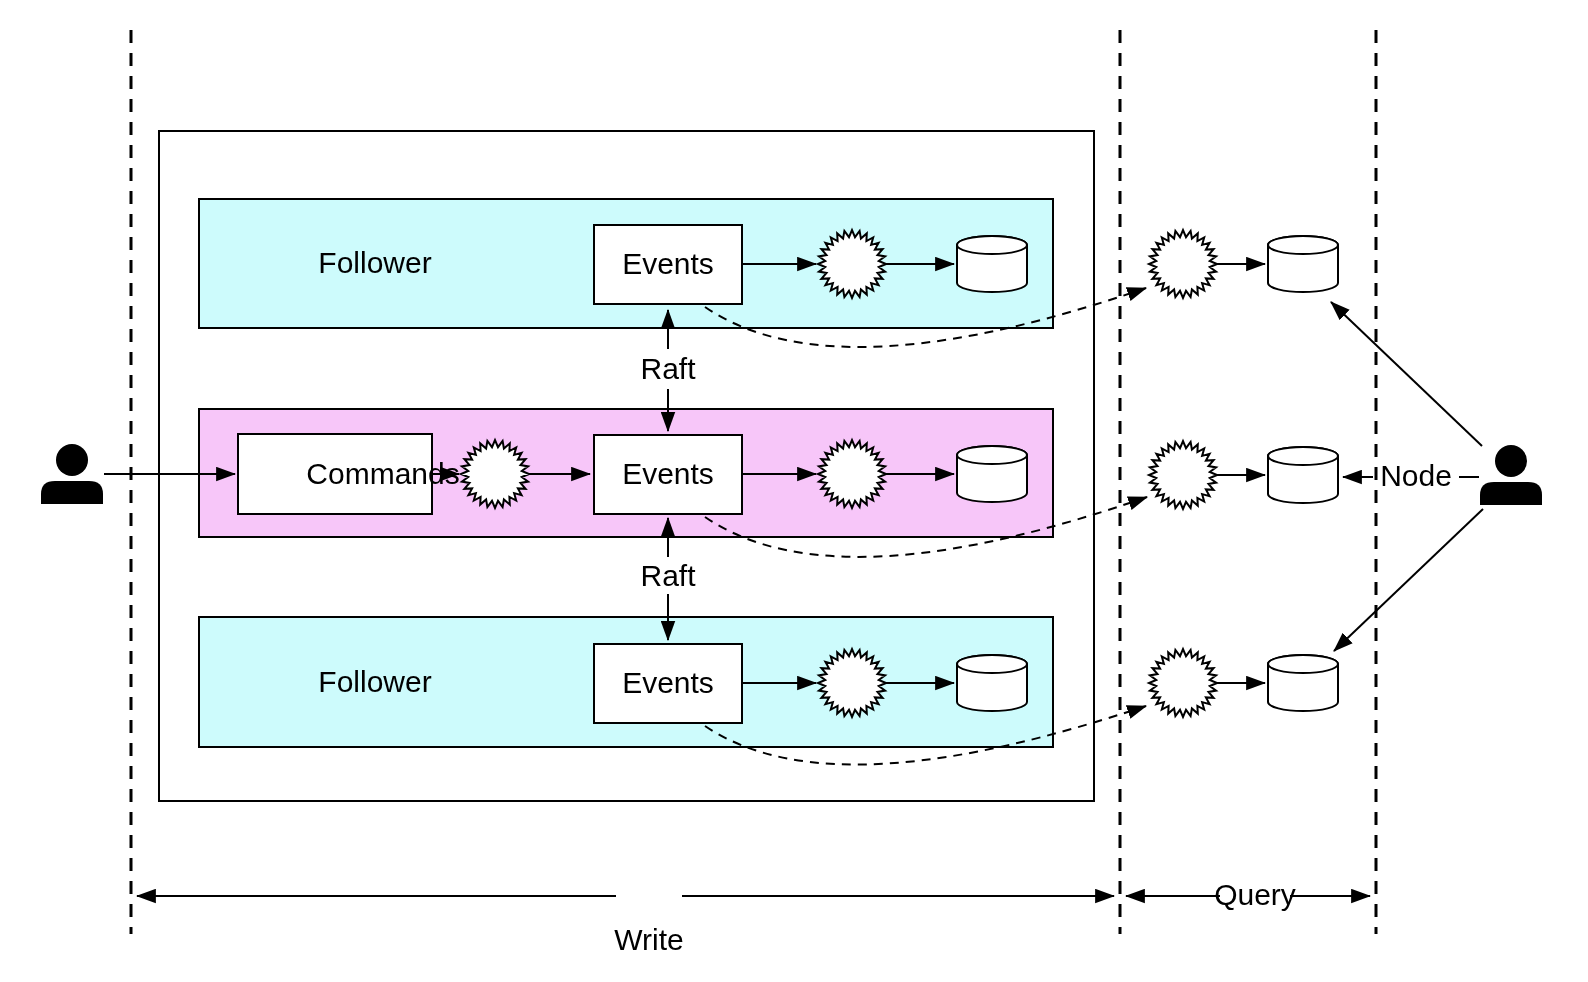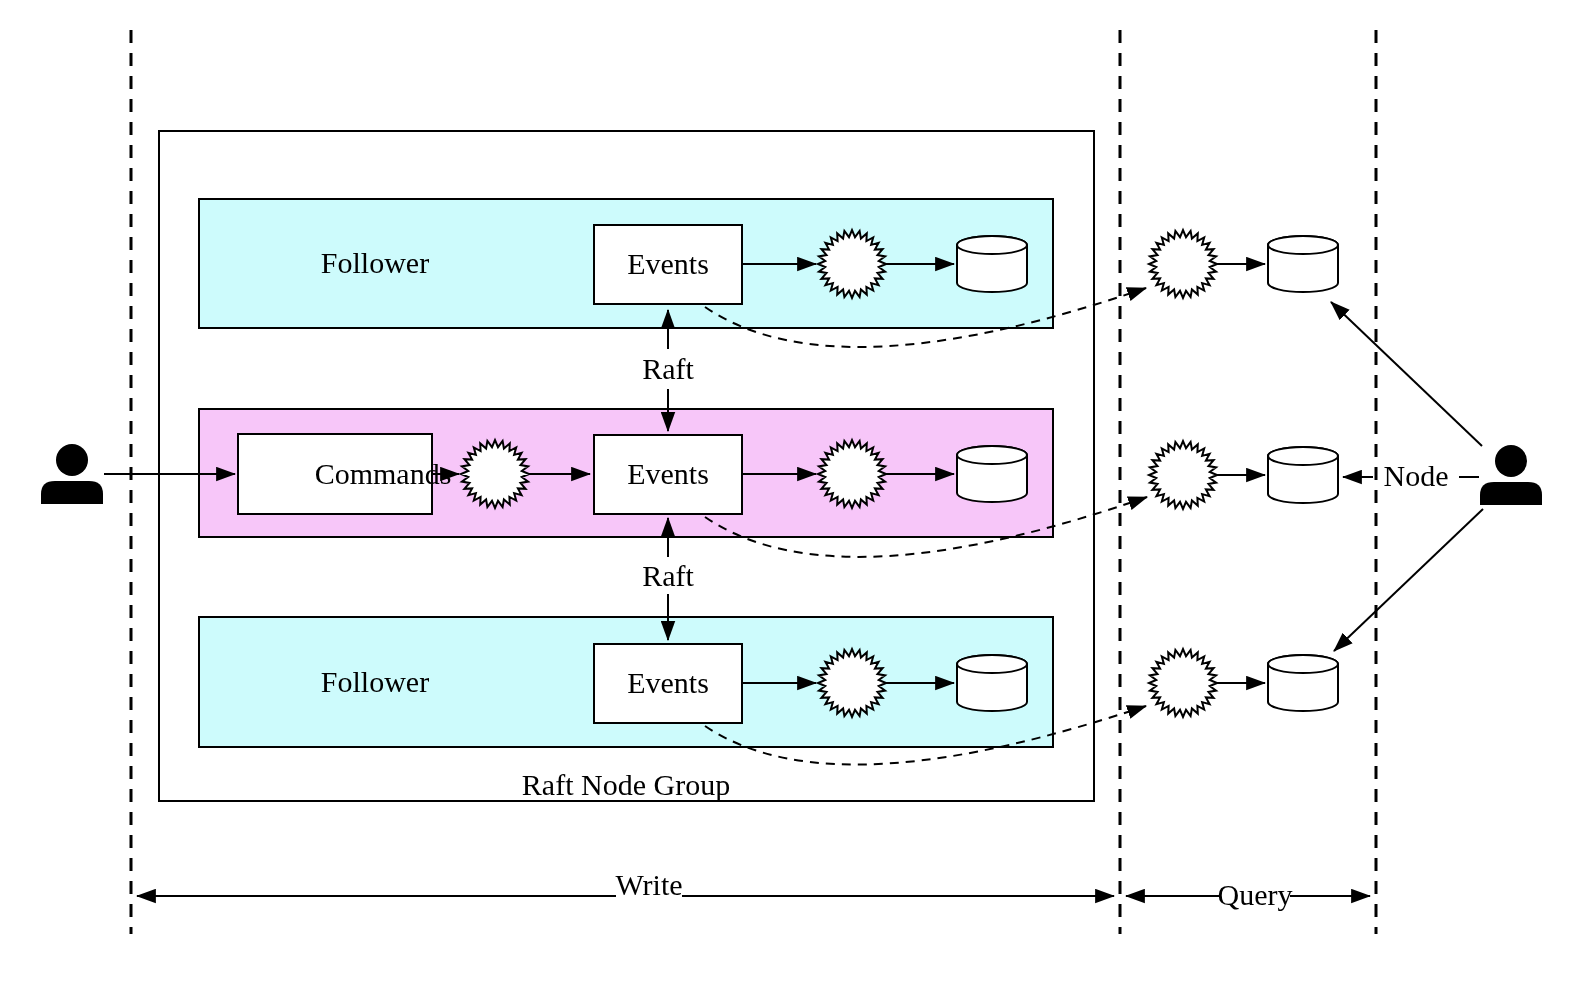--- a/index.html
+++ b/index.html
@@ -1,18 +1,18 @@
 <!DOCTYPE html>
 <html><head>
 <meta charset="utf-8">
 <style>
   html,body{margin:0;padding:0;background:#ffffff;}
   #canvas{
     position:relative;width:1588px;height:982px;background:#ffffff;overflow:hidden;
-    font-family:Liberation Serif, serif;color:#000;
+    font-family:Liberation Sans, sans-serif;color:#000;
   }
   .band{position:absolute;left:198px;width:856px;border:2px solid #000;box-sizing:border-box;z-index:1;}
   .band.follower{background:#cdfbfc;}
   .band.leader{background:#f7c6f9;}
   .node-box{position:absolute;background:#ffffff;border:2px solid #000;box-sizing:border-box;z-index:2;}
   .outer-box{position:absolute;left:158px;top:130px;width:937px;height:672px;border:2px solid #000;box-sizing:border-box;z-index:0;background:transparent;}
   .lbl{position:absolute;transform:translate(-50%,-50%);font-size:30px;line-height:1;white-space:nowrap;z-index:4;}
   svg.overlay{position:absolute;left:0;top:0;z-index:3;pointer-events:none;}
   .stroke{stroke:#000;stroke-width:2;fill:none;}
   .boundary{stroke:#000;stroke-width:3;fill:none;stroke-dasharray:13 10;}
@@ -124,18 +124,17 @@
   </svg>
 
   <div class="lbl" style="left:375px;top:263px;">Follower</div>
   <div class="lbl" style="left:668px;top:264px;">Events</div>
   <div class="lbl" style="left:335px;top:474px;margin-left:48px;">Commands</div>
   <div class="lbl" style="left:668px;top:474px;">Events</div>
   <div class="lbl" style="left:375px;top:682px;">Follower</div>
   <div class="lbl" style="left:668px;top:683px;">Events</div>
   <div class="lbl" style="left:668px;top:369px;">Raft</div>
   <div class="lbl" style="left:668px;top:576px;">Raft</div>
-  <div class="lbl" style="left:626px;top:785px;">Raft Node Group</div>
   <div class="lbl" style="left:1416px;top:476px;">Node</div>
-  <div class="lbl" style="left:649px;top:885px;text-align:right;">Write</div>
+  <div class="lbl" style="left:649px;top:940px;text-align:right;">Write</div>
   <div class="lbl" style="left:1255px;top:895px;">Query</div>
 
 </div>
 
 </body></html>

